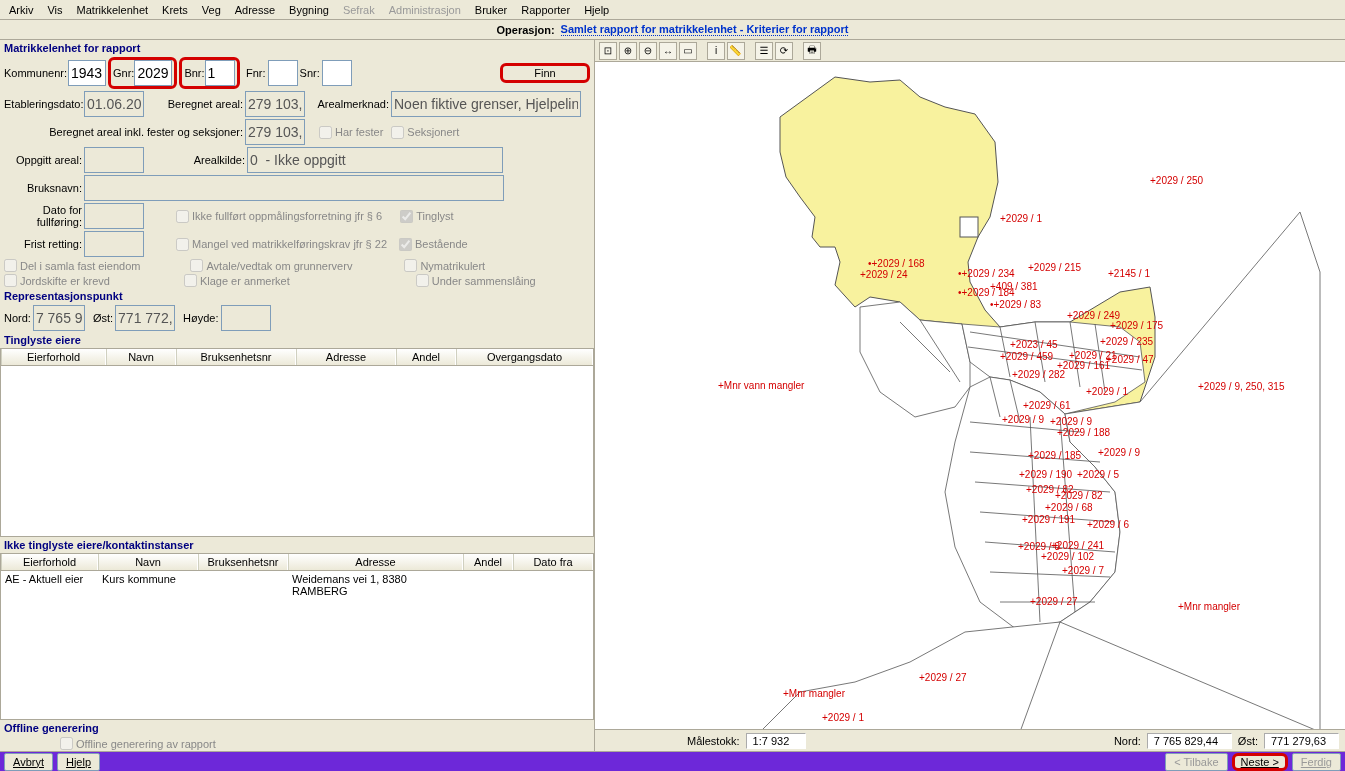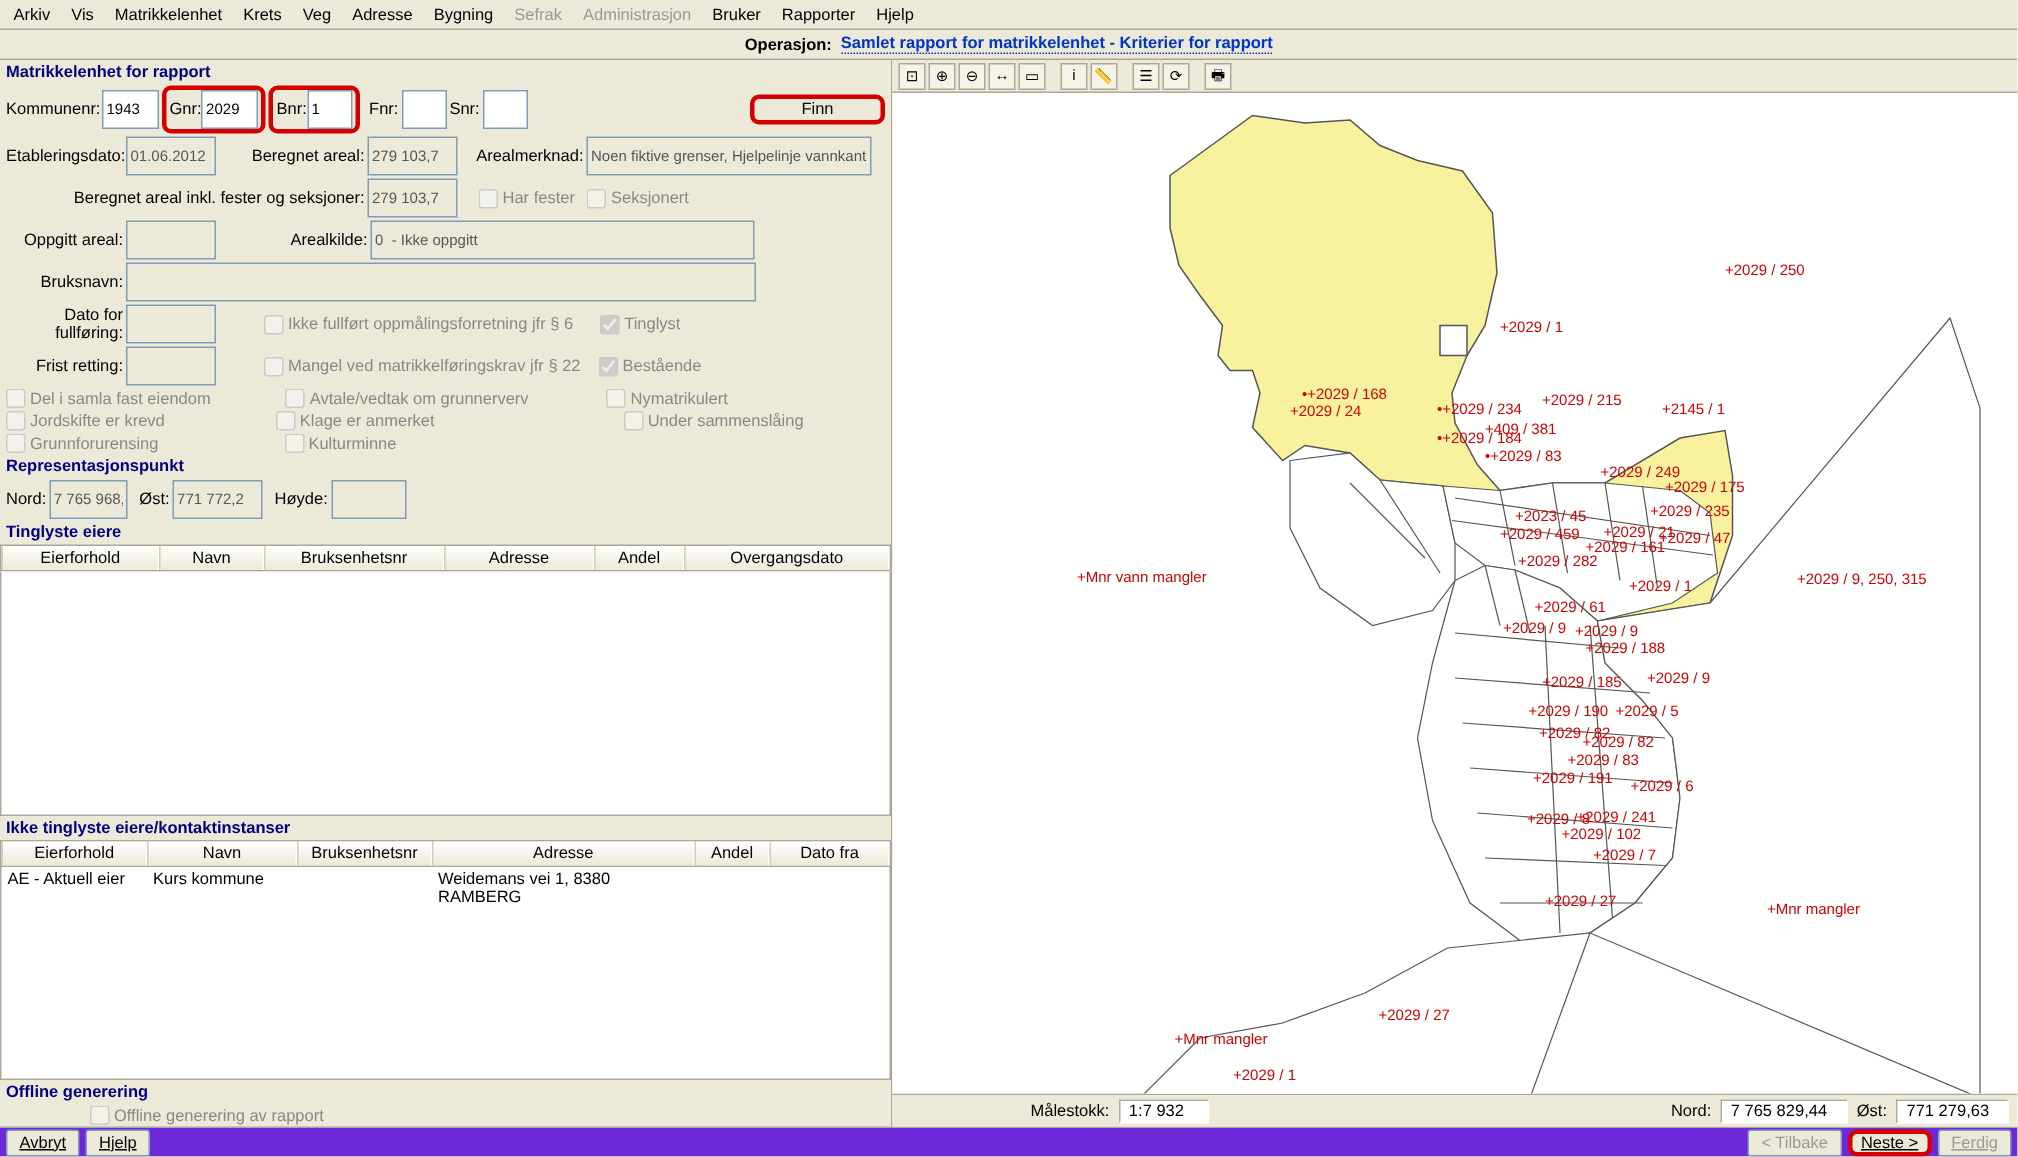--- a/index.html
+++ b/index.html
@@ -9,21 +9,21 @@
 .menubar .item.disabled { color: #999; }
 .opline { height: 20px; border-bottom: 1px solid #aca899; display: flex; align-items: center; justify-content: center; }
 .opline .lbl { font-weight: bold; }
 .opline .val { color: #0033cc; font-weight: bold; margin-left: 6px; border-bottom: 1px dotted #0033cc; }
 .main { display: flex; height: 711px; }
 .left { width: 595px; border-right: 1px solid #aca899; display: flex; flex-direction: column; background: #ece9d8; position: relative; }
 .right { flex: 1; background: #fff; position: relative; display: flex; flex-direction: column; }
 .section-hdr { color: #000080; font-weight: bold; padding: 2px 4px; }
 .row { display: flex; align-items: center; padding: 1px 4px; gap: 2px; }
 .lbl { color: #000; text-align: right; }
-input[type=text] { height: 17px; border: 1px solid #7f9db9; background: #fff; padding: 12px 2px; font-size: 10px; }
+input[type=text] { height: 17px; border: 1px solid #7f9db9; background: #fff; padding: 12px 2px; font-size: 14px; }
 input[type=text].ro { background: #ece9d8; color: #555; }
 .btn { height: 20px; border: 1px solid #7f9db9; background: #ece9d8; padding: 0 8px; cursor: pointer; border-radius: 2px; }
 .finn { width: 90px; border: 3px solid #d40000; border-radius: 6px; }
 .cb { display: inline-flex; align-items: center; gap: 3px; }
 .cb input { accent-color: #888; }
 .cb .txt { color: #888; }
 .tbl-hdr { display: flex; background: #ece9d8; border: 1px solid #aca899; }
 .tbl-hdr .col { border-right: 1px solid #fff; border-left: 1px solid #d0d0c0; padding: 2px 4px; text-align: center; background: linear-gradient(#fff,#ece9d8); }
 .tbl-body { background: #fff; border: 1px solid #aca899; border-top: none; overflow: auto; }
 .tbl-row { display: flex; padding: 1px 0; }
@@ -173,30 +173,20 @@
       <label class="cb" style="margin-left:72px">
           <input type="checkbox" disabled="" style="">
           <span class="txt">Klage er anmerket</span>
         </label>
       <label class="cb" style="margin-left:124px">
           <input type="checkbox" disabled="" style="">
           <span class="txt">Under sammenslåing</span>
         </label>
     </div>
 
-    <div class="row">
-      <label class="cb">
-          <input type="checkbox" disabled="" style="">
-          <span class="txt">Grunnforurensing</span>
-        </label>
-      <label class="cb" style="margin-left:82px">
-          <input type="checkbox" disabled="" style="">
-          <span class="txt">Kulturminne</span>
-        </label>
-    </div>
 
     <div class="section-hdr">Representasjonspunkt</div>
     <div class="row">
       <span class="lbl">Nord:</span>
       <input type="text" class="ro" style="width: 52px;" value="7 765 968,755">
       <span class="lbl" style="margin-left:6px">Øst:</span>
       <input type="text" class="ro" style="width: 60px;" value="771 772,2">
       <span class="lbl" style="margin-left:6px">Høyde:</span>
       <input type="text" class="ro" style="width: 50px;">
     </div>
@@ -316,21 +306,21 @@
         <span class="maplabel" style="left: 603px; top: 319px;">+2029 / 9, 250, 315</span>
         <span class="maplabel" style="left: 407px; top: 352px;">+2029 / 9</span>
         <span class="maplabel" style="left: 455px; top: 354px;">+2029 / 9</span>
         <span class="maplabel" style="left: 462px; top: 365px;">+2029 / 188</span>
         <span class="maplabel" style="left: 433px; top: 388px;">+2029 / 185</span>
         <span class="maplabel" style="left: 424px; top: 407px;">+2029 / 190</span>
         <span class="maplabel" style="left: 482px; top: 407px;">+2029 / 5</span>
         <span class="maplabel" style="left: 503px; top: 385px;">+2029 / 9</span>
         <span class="maplabel" style="left: 431px; top: 422px;">+2029 / 82</span>
         <span class="maplabel" style="left: 460px; top: 428px;">+2029 / 82</span>
-        <span class="maplabel" style="left: 450px; top: 440px;">+2029 / 83</span>
+        <span class="maplabel" style="left: 450px; top: 440px;">+2029 / 68</span>
         <span class="maplabel" style="left: 427px; top: 452px;">+2029 / 191</span>
         <span class="maplabel" style="left: 492px; top: 457px;">+2029 / 6</span>
         <span class="maplabel" style="left: 423px; top: 479px;">+2029 / 8</span>
         <span class="maplabel" style="left: 456px; top: 478px;">+2029 / 241</span>
         <span class="maplabel" style="left: 446px; top: 489px;">+2029 / 102</span>
         <span class="maplabel" style="left: 467px; top: 503px;">+2029 / 7</span>
         <span class="maplabel" style="left: 435px; top: 534px;">+2029 / 27</span>
         <span class="maplabel" style="left: 583px; top: 539px;">+Mnr mangler</span>
         <span class="maplabel" style="left: 324px; top: 610px;">+2029 / 27</span>
         <span class="maplabel" style="left: 188px; top: 626px;">+Mnr mangler</span>

